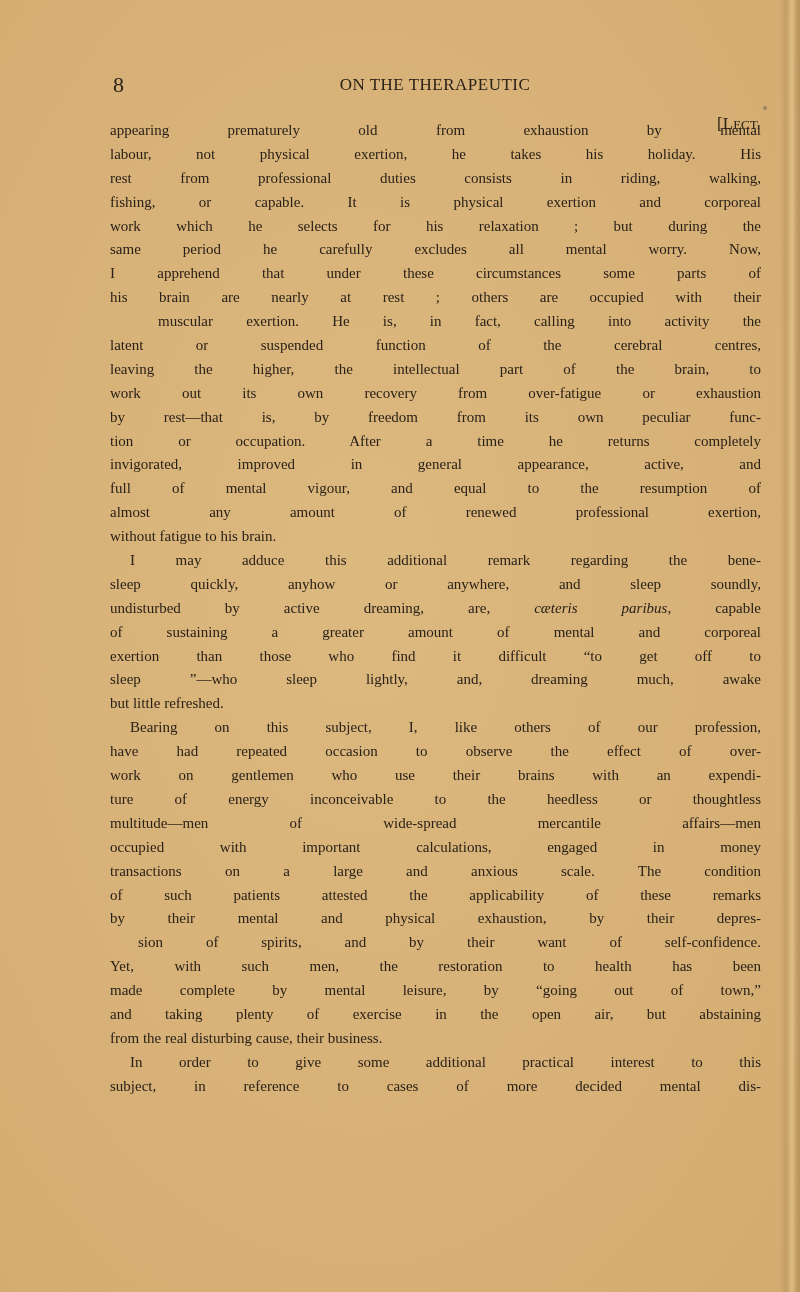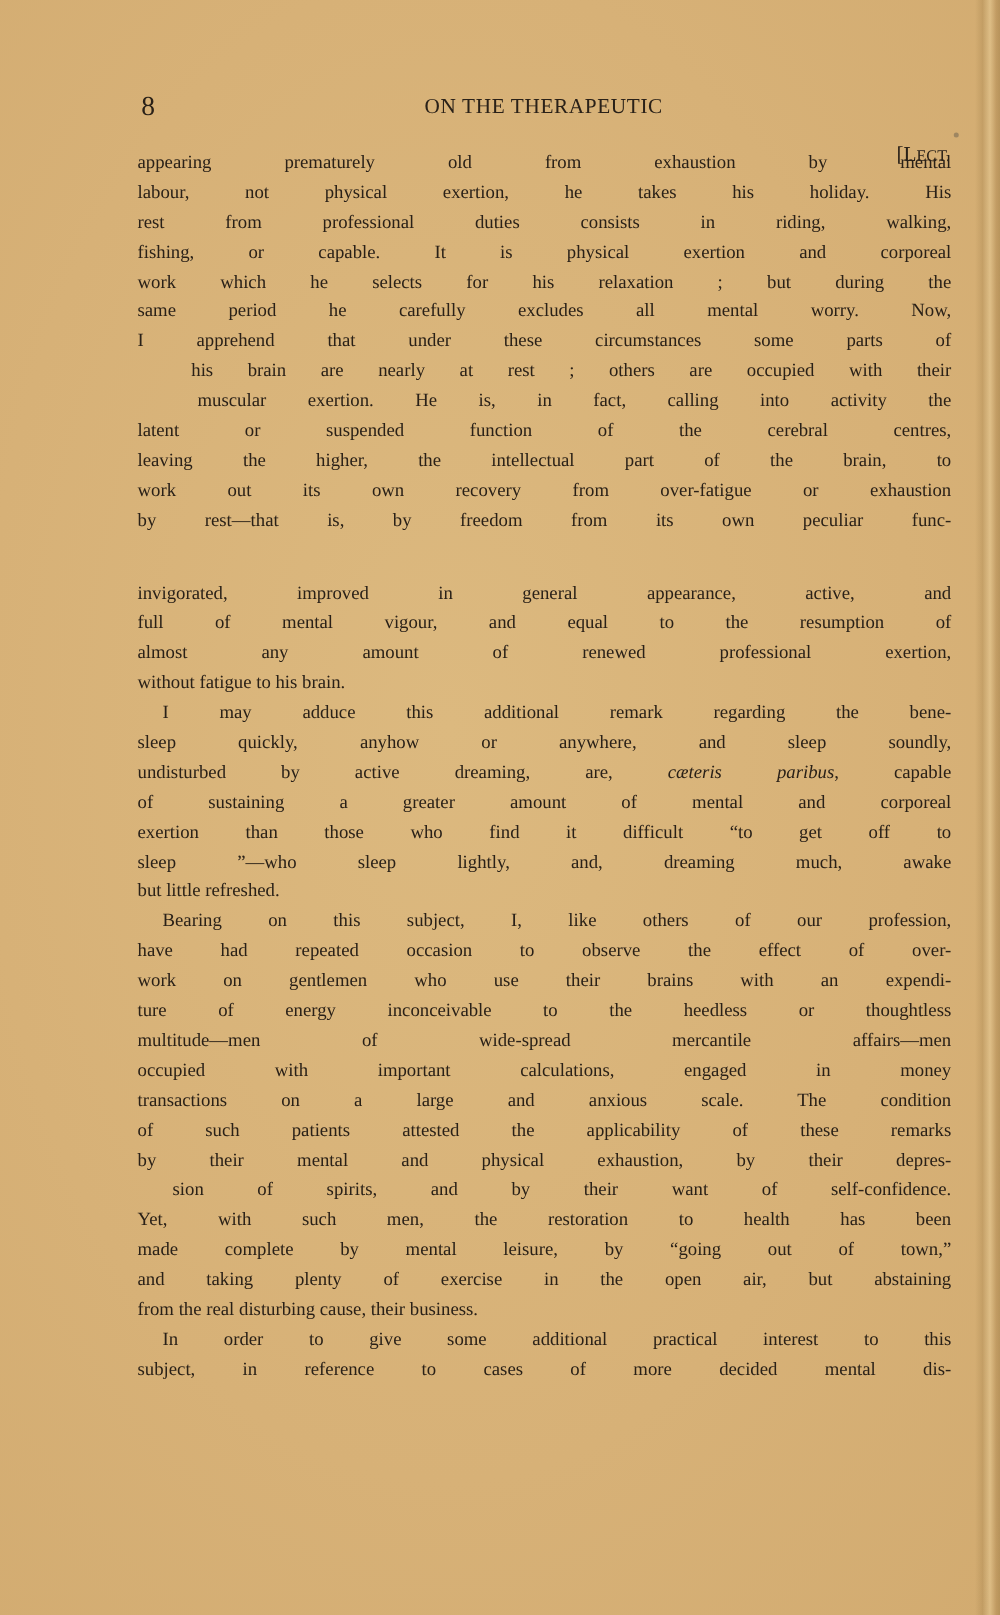--- a/index.html
+++ b/index.html
@@ -50,27 +50,28 @@
   </div>
 
   <div class="body-text" id="body-text">
       <div class="line" style="white-space: nowrap; word-spacing: 0px;">appearing prematurely old from exhaustion by mental</div>
       <div class="line" style="white-space: nowrap; word-spacing: 0px;">labour, not physical exertion, he takes his holiday.  His</div>
       <div class="line" style="white-space: nowrap; word-spacing: 0px;">rest from professional duties consists in riding, walking,</div>
       <div class="line" style="white-space: nowrap; word-spacing: 0px;">fishing, or capable.  It is physical exertion and corporeal</div>
       <div class="line" style="white-space: nowrap; word-spacing: 0px;">work which he selects for his relaxation ; but during the</div>
       <div class="line" style="white-space: nowrap; word-spacing: 0px;">same period he carefully excludes all mental worry.  Now,</div>
       <div class="line" style="white-space: nowrap; word-spacing: 0px;">I apprehend that under these circumstances some parts of</div>
-      <div class="line" style="white-space: nowrap; word-spacing: 0px; margin-left: 43px;">his brain are nearly at rest ; others are occupied with their</div>
+      <div class="line" style="white-space: nowrap; word-spacing: 0px;">his brain are nearly at rest ; others are occupied with their</div>
       <div class="line" style="white-space: nowrap; word-spacing: 0px; margin-left: 48px;">muscular exertion.  He is, in fact, calling into activity the</div>
       <div class="line" style="white-space: nowrap; word-spacing: 0px; font-family: Liberation Serif, serif;">latent or suspended function of the cerebral centres,</div>
       <div class="line" style="white-space: nowrap; word-spacing: 0px;">leaving the higher, the intellectual part of the brain, to</div>
       <div class="line" style="white-space: nowrap; word-spacing: 0px;">work out its own recovery from over-fatigue or exhaustion</div>
       <div class="line" style="white-space: nowrap; word-spacing: 0px;">by rest—that is, by freedom from its own peculiar func-</div>
-      <div class="line" style="white-space: nowrap; word-spacing: 0px; margin-top: 34px;">invigorated, improved in general appearance, active, and</div>
+      <div class="line" style="white-space: nowrap; word-spacing: 0px;">tion or occupation.  After a time he returns completely</div>
+      <div class="line" style="white-space: nowrap; word-spacing: 0px;">invigorated, improved in general appearance, active, and</div>
       <div class="line" style="white-space: nowrap; word-spacing: 0px;">full of mental vigour, and equal to the resumption of</div>
       <div class="line" style="white-space: nowrap; word-spacing: 0px;">almost any amount of renewed professional exertion,</div>
       <div class="line last">without fatigue to his brain.</div>
       <div class="line indent" style="white-space: nowrap; word-spacing: 0px;">I may adduce this additional remark regarding the bene-</div>
       <div class="line" style="white-space: nowrap; word-spacing: 0px;">sleep quickly, anyhow or anywhere, and sleep soundly,</div>
       <div class="line" style="white-space: nowrap; word-spacing: 0px;"><span>undisturbed by active dreaming, are, </span><i>cæteris paribus</i><span>, capable</span></div>
       <div class="line" style="white-space: nowrap; word-spacing: 0px;">of sustaining a greater amount of mental and corporeal</div>
       <div class="line" style="white-space: nowrap; word-spacing: 0px;">exertion than those who find it difficult “to get off to</div>
       <div class="line" style="white-space: nowrap; word-spacing: 0px;">sleep ”—who sleep lightly, and, dreaming much, awake</div>
       <div class="line last">but little refreshed.</div>

